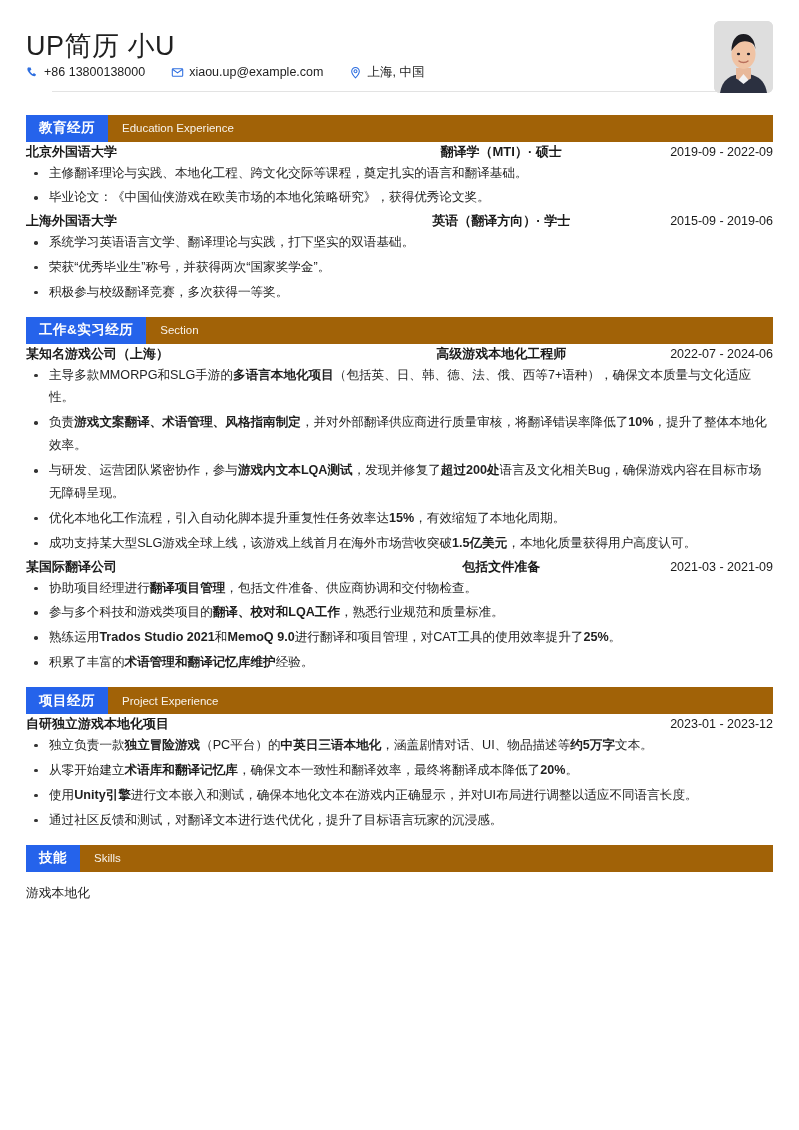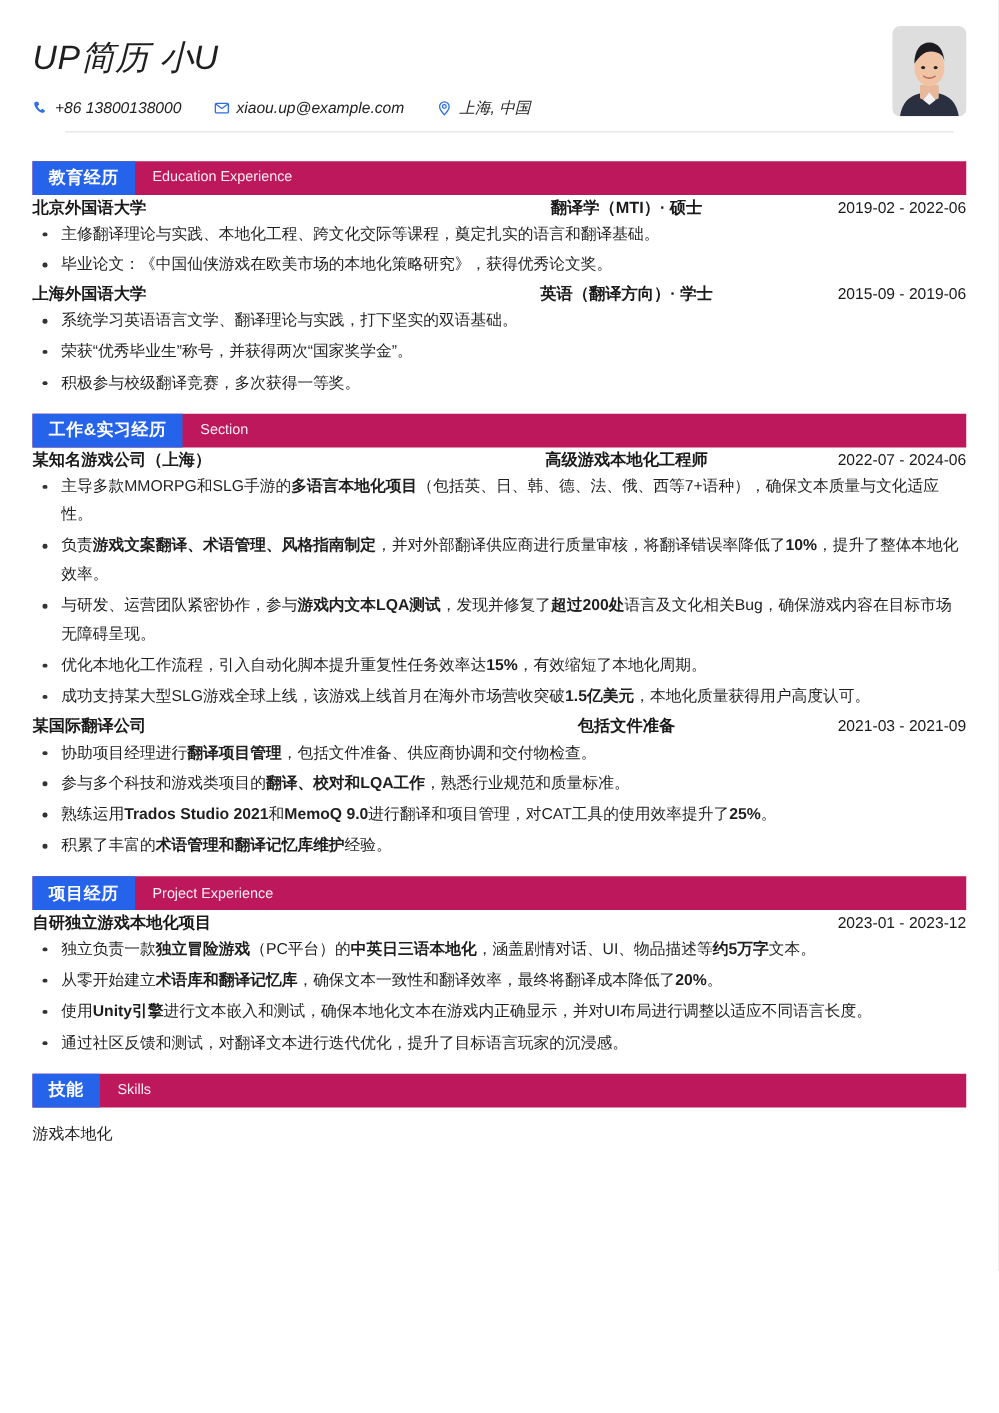--- a/index.html
+++ b/index.html
@@ -15,35 +15,34 @@
     position: relative;
     padding: 0;
     overflow: hidden;
   }
 
   
   .header {
     padding: 22px 10px 10px 26px;
     position: relative;
     min-height: 92px;
-    font-style: italic;
   }
   .name-title {
     font-size: 27px;
     font-weight: 400;
     color: #1f1f1f;
     letter-spacing: .5px;
     line-height: 1.25;
     padding-top: 8px;
   }
   .contact-row {
     display: flex;
     align-items: center;
     gap: 26px;
-    margin-top: 14px;
+    margin-top: 0;
     font-size: 12.5px;
     color: #222;
   }
   .contact-item {
     display: flex;
     align-items: center;
     gap: 5px;
     white-space: nowrap;
   }
   .contact-item .ico {
@@ -73,21 +72,21 @@
     background: #e3e3e3;
     margin: 10px 26px 0 26px;
   }
 
   
   .section { padding: 0 26px; }
   .sec-bar {
     display: flex;
     align-items: stretch;
     height: 27px;
-    background: #be185d;
+    background: #a16207;
     margin-top: 13px;
   }
   .sec-bar .cn {
     background: #2563eb;
     color: #ffffff;
     font-size: 13.5px;
     font-weight: 700;
     display: flex;
     align-items: center;
     padding: 0 13px;
@@ -230,21 +229,21 @@
   <div id="sections-root">
       <div class="section">
         <div class="sec-bar">
           <div class="cn">教育经历</div>
           <div class="en">Education Experience</div>
         </div>
         <div class="entry">
           <div class="entry-head">
             <div class="entry-org">北京外国语大学</div>
             <div class="entry-role">翻译学（MTI）· 硕士</div>
-            <div class="entry-date">2019-02 - 2022-06</div>
+            <div class="entry-date">2019-09 - 2022-09</div>
           </div>
           <ul class="bullets">
             <li>主修翻译理论与实践、本地化工程、跨文化交际等课程，奠定扎实的语言和翻译基础。</li>
             <li>毕业论文：《中国仙侠游戏在欧美市场的本地化策略研究》，获得优秀论文奖。</li>
           </ul>
         </div>
         <div class="entry">
           <div class="entry-head">
             <div class="entry-org">上海外国语大学</div>
             <div class="entry-role">英语（翻译方向）· 学士</div>

